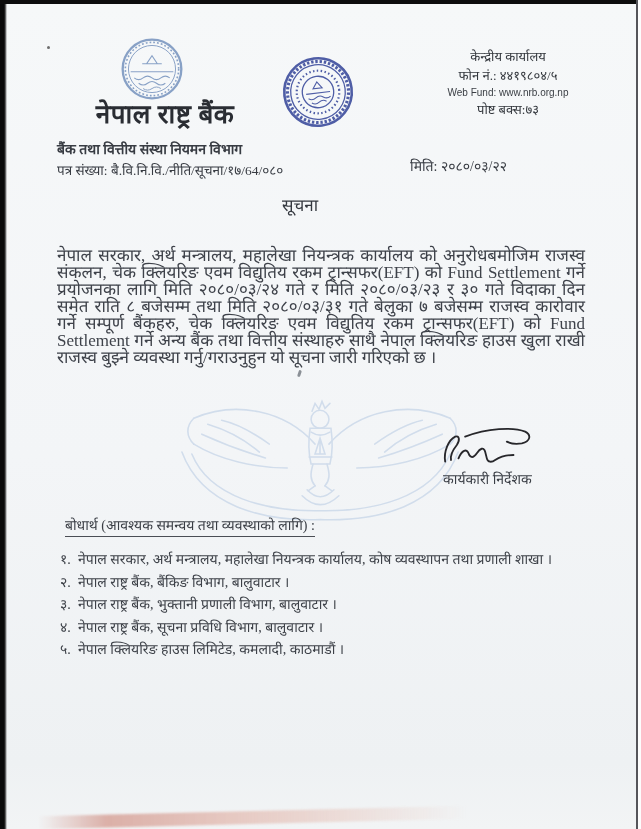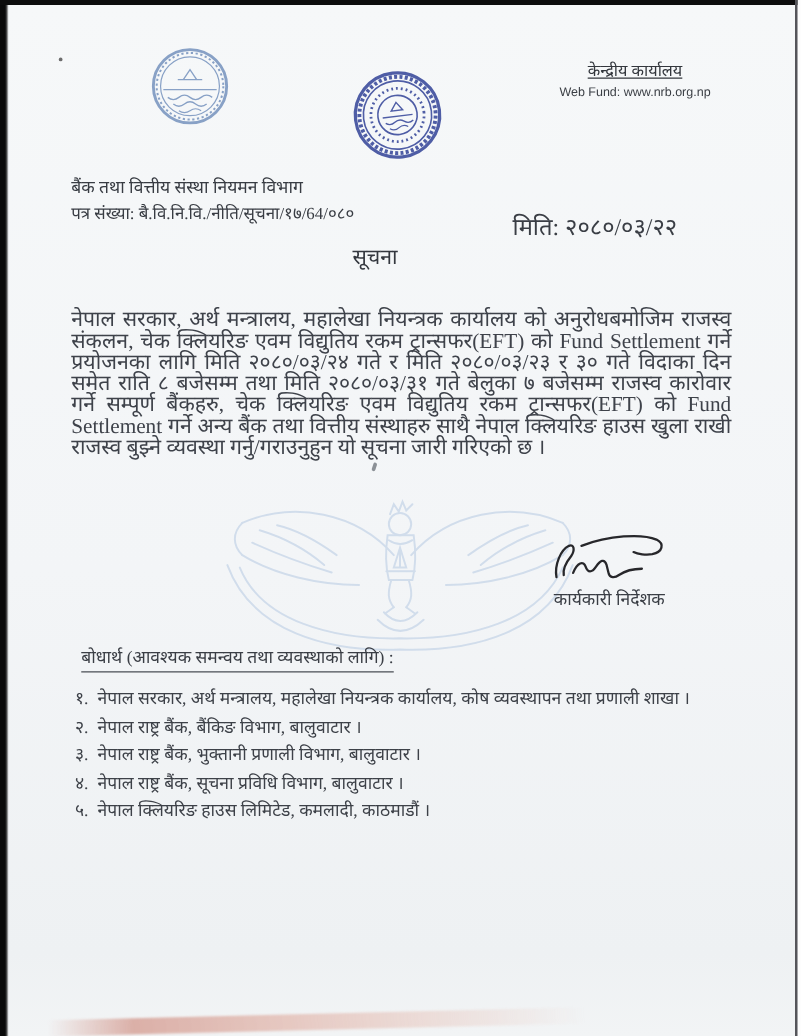--- a/index.html
+++ b/index.html
@@ -18,27 +18,27 @@
   .scan-pink{position:absolute;left:38px;bottom:5px;width:430px;height:13px;
     transform:rotate(-1.4deg);filter:blur(1px);
     background:linear-gradient(90deg,rgba(205,125,110,0) 0%,rgba(200,120,105,.55) 16%,rgba(219,158,143,.5) 45%,rgba(226,176,162,.35) 70%,rgba(226,176,162,0) 100%);}
   .speck1{position:absolute;left:47px;top:46px;width:3px;height:3px;border-radius:50%;background:#6d6d6d;}
   .speck2{position:absolute;left:298px;top:370px;width:3px;height:7px;background:#8b9096;transform:rotate(18deg);border-radius:2px;}
 
   
   .logo{position:absolute;left:120px;top:37px;width:64px;height:64px;}
   .bank-name{position:absolute;left:58px;top:95px;width:214px;text-align:center;
     font-size:26px;font-weight:bold;color:#2a2d33;letter-spacing:.5px;}
-  .dept{position:absolute;left:57px;top:139px;font-size:14px;color:#383c43;}
+  .dept{position:absolute;left:57px;top:139px;font-size:14px;color:#383c43;font-weight:bold;}
   .ref{position:absolute;left:57px;top:161px;font-size:13.5px;color:#383c43;}
   .stamp{position:absolute;left:281px;top:55px;width:74px;height:74px;opacity:.92;}
   .head-right{position:absolute;left:418px;top:48px;width:180px;text-align:center;color:#33373d;}
-  .head-right .ln{font-size:13px;line-height:18.5px;text-decoration:underline;}
+  .head-right .ln{font-size:13px;line-height:18.5px;}
   .head-right .ln-web{font-family:"Liberation Sans",sans-serif;font-size:10px;line-height:16px;color:#3a3e44;}
-  .date{position:absolute;left:410px;top:168px;font-size:19px;color:#3a3e45;}
+  .date{position:absolute;left:410px;top:156px;font-size:14px;color:#3a3e45;}
 
   
   .title{position:absolute;left:57px;top:193px;width:486px;text-align:center;
     font-size:17px;font-weight:normal;color:#34383f;}
   .body-par{position:absolute;left:57px;top:247px;width:528px;
     font-size:17px;line-height:17px;text-align:justify;color:#3e424a;}
 
   
   .watermark{position:absolute;left:168px;top:390px;width:308px;height:140px;opacity:.85;}
   .sig{position:absolute;left:434px;top:425px;width:114px;height:50px;}
@@ -72,20 +72,21 @@
       <circle cx="36" cy="36" r="26.5" stroke-width="1.1"></circle>
       <circle cx="36" cy="36" r="30" stroke-width="1.8" stroke-dasharray="2 2.3"></circle>
       <path d="M12,39 H60" stroke-width="1.2"></path>
       <path d="M30,30 l6,-9 l6,9 Z M25,30 H47" stroke-width="1.2"></path>
       <path d="M16,46 q5,4 10,0 t10,0 t10,0 t10,0" stroke-width="1.2"></path>
       <path d="M21,52 q5,4 10,0 t10,0 t10,0" stroke-width="1.2"></path>
       <path d="M26,58 q5,3.5 10,0 t10,0" stroke-width="1.1"></path>
     </svg>
   </div>
 
+  <div class="bank-name">नेपाल राष्ट्र बैंक</div>
   <div class="dept">बैंक तथा वित्तीय संस्था नियमन विभाग</div>
   <div class="ref">पत्र संख्या: बै.वि.नि.वि./नीति/सूचना/१७/64/०८०</div>
 
   <div class="stamp">
     <svg viewBox="0 0 80 80" width="74" height="74" fill="none" stroke="#41519f">
       <g transform="rotate(-7 40 40)">
         <circle cx="40" cy="40" r="36.5" stroke-width="2.8"></circle>
         <circle cx="40" cy="40" r="29.5" stroke-width="1.4"></circle>
         <circle cx="40" cy="40" r="33" stroke-width="3.4" stroke-dasharray="2.6 2"></circle>
         <circle cx="40" cy="40" r="17" stroke-width="1.4"></circle>
@@ -93,21 +94,23 @@
         <path d="M27,41 H53" stroke-width="1.2"></path>
         <path d="M35,36 l5,-7 l5,7 Z" stroke-width="1.2"></path>
         <path d="M29,46 q4,3 8,0 t8,0 t8,0" stroke-width="1.2"></path>
         <path d="M32,51 q4,3 8,0 t8,0" stroke-width="1.1"></path>
       </g>
     </svg>
   </div>
 
   <div class="head-right">
     <div class="ln">केन्द्रीय कार्यालय</div>
+    <div class="ln">फोन नं.: ४४१९८०४/५</div>
     <div class="ln-web">Web Fund: www.nrb.org.np</div>
+    <div class="ln">पोष्ट बक्स:७३</div>
   </div>
   <div class="date">मिति: २०८०/०३/२२</div>
 
   <div class="title">सूचना</div>
   <div class="body-par">नेपाल सरकार, अर्थ मन्त्रालय, महालेखा नियन्त्रक कार्यालय को अनुरोधबमोजिम राजस्व संकलन, चेक क्लियरिङ एवम विद्युतिय रकम ट्रान्सफर(EFT) को Fund Settlement गर्ने प्रयोजनका लागि मिति २०८०/०३/२४ गते र मिति २०८०/०३/२३ र ३० गते विदाका दिन समेत राति ८ बजेसम्म तथा मिति २०८०/०३/३१ गते बेलुका ७ बजेसम्म राजस्व कारोवार गर्ने सम्पूर्ण बैंकहरु, चेक क्लियरिङ एवम विद्युतिय रकम ट्रान्सफर(EFT) को Fund Settlement गर्ने अन्य बैंक तथा वित्तीय संस्थाहरु साथै नेपाल क्लियरिङ हाउस खुला राखी राजस्व बुझ्ने व्यवस्था गर्नु/गराउनुहुन यो सूचना जारी गरिएको छ ।</div>
 
   <div class="watermark">
     <svg viewBox="0 0 310 140" width="308" height="140" fill="none" stroke="#ccd9ea" stroke-width="1.6" stroke-linecap="round">
 
       <path d="M14,62 C34,116 95,132 153,130 C213,132 272,116 292,62"></path>

